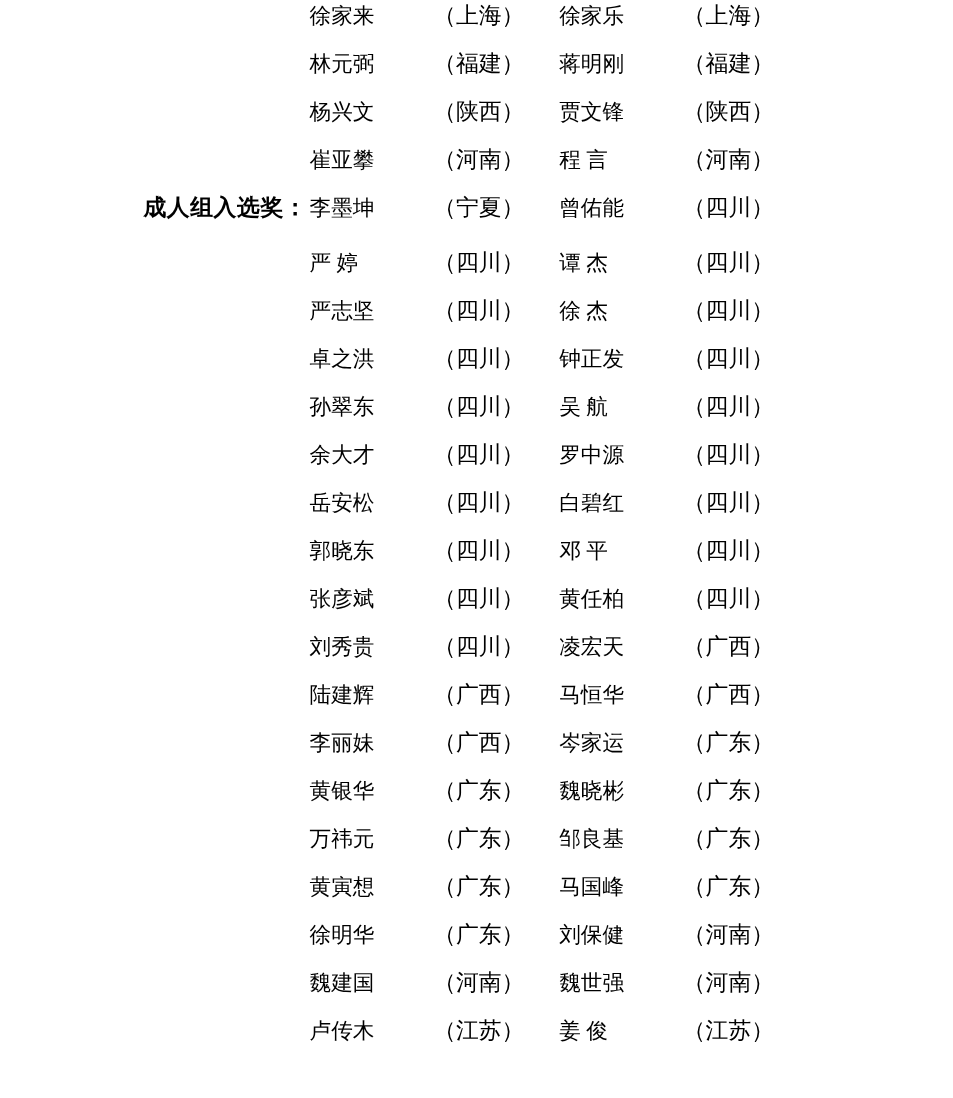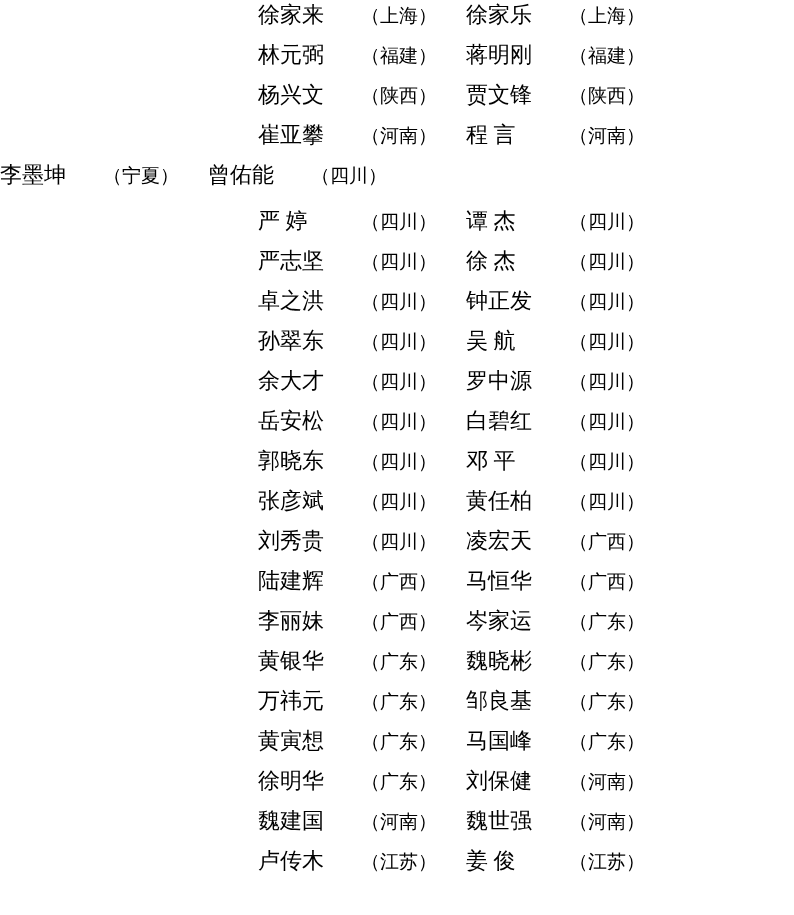--- a/index.html
+++ b/index.html
@@ -40,21 +40,21 @@
     padding-right: 2px;
     font-weight: bold;
     font-size: 19px;
     letter-spacing: 0.5px;
     white-space: nowrap;
   }
   .name-cell {
     width: 86px;
     box-sizing: border-box;
     text-align: left;
-    font-size: 22px;
+    font-size: 18px;
     white-space: nowrap;
   }
   .place-cell {
     width: 110px;
     box-sizing: border-box;
     text-align: center;
     font-size: 19px;
     white-space: nowrap;
   }
   .gap-cell {
@@ -92,20 +92,21 @@
       </div>
       <div class="row">
         <div class="label-cell"></div>
         <div class="name-cell">崔亚攀</div>
         <div class="place-cell">（河南）</div>
         <div class="gap-cell"></div>
         <div class="name-cell">程 言</div>
         <div class="place-cell">（河南）</div>
       </div>
       <div class="row spacer">
+        <div class="label-cell">成人组入选奖：</div>
         <div class="name-cell">李墨坤</div>
         <div class="place-cell">（宁夏）</div>
         <div class="gap-cell"></div>
         <div class="name-cell">曾佑能</div>
         <div class="place-cell">（四川）</div>
       </div>
       <div class="row">
         <div class="label-cell"></div>
         <div class="name-cell">严 婷</div>
         <div class="place-cell">（四川）</div>

